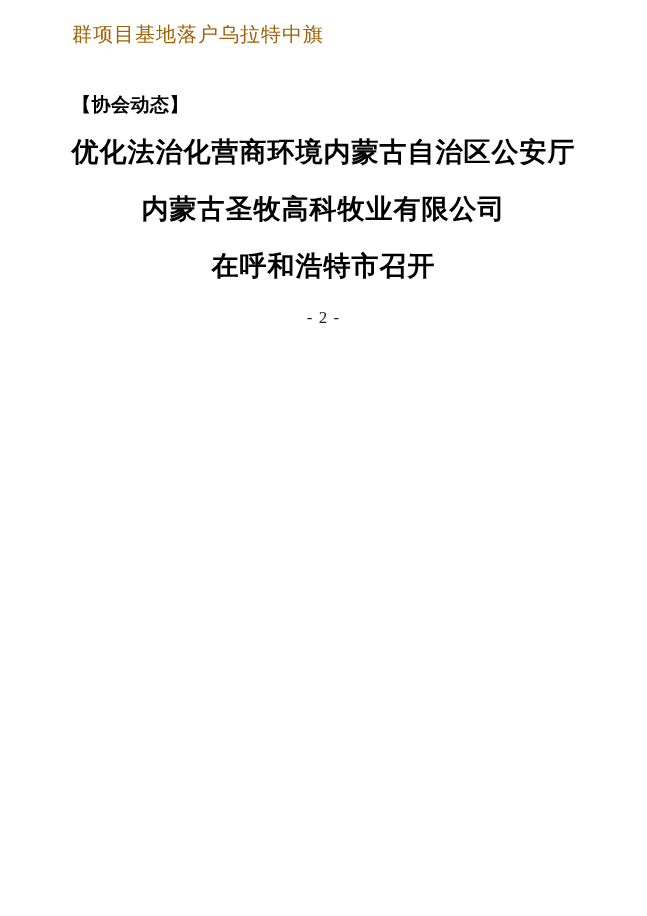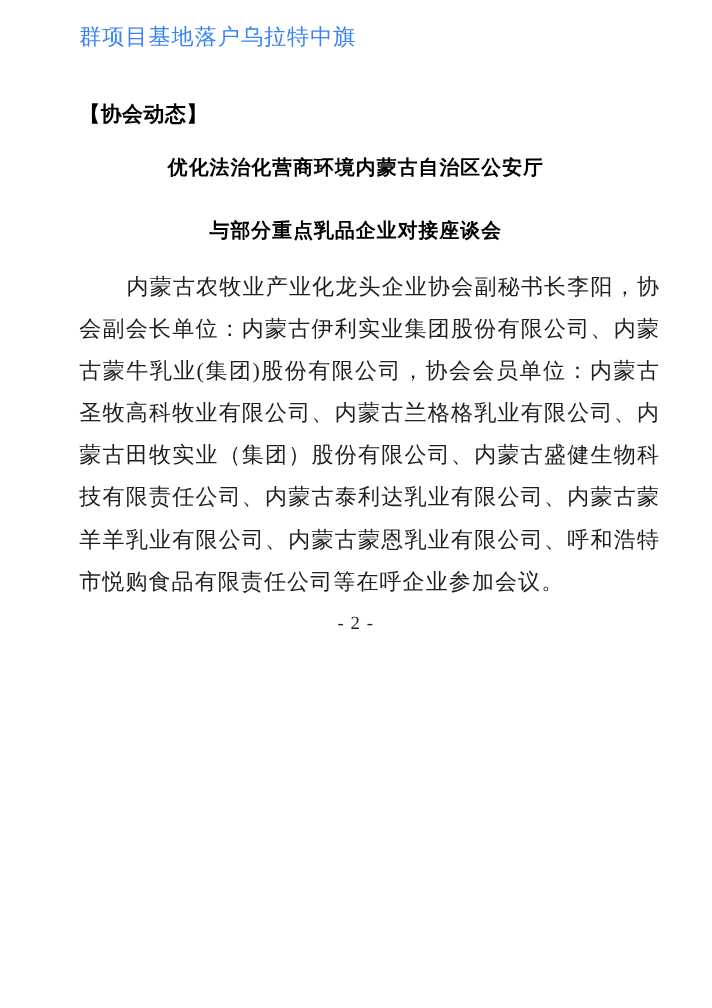--- a/index.html
+++ b/index.html
@@ -15,36 +15,36 @@
     overflow: hidden;
     font-family: "Liberation Serif", "DejaVu Serif", serif;
     color: #1e1e1e;
     box-sizing: border-box;
   }
   .continuation {
     margin: 15px 47px 0 72px;
     font-size: 20px;
     line-height: 38px;
     letter-spacing: 1px;
-    color: #3b82f6;
+    color: #a16207;
   }
   .section-label {
     margin: 33px 47px 0 72px;
     font-family: Liberation Serif, serif;
     font-weight: bold;
     font-size: 19px;
     line-height: 38px;
     letter-spacing: 0.5px;
     color: #000000;
   }
   .article-title {
     width: 100%;
     text-align: center;
     font-weight: bold;
-    font-size: 18px;
+    font-size: 27px;
     line-height: 57px;
     letter-spacing: 1px;
     color: #000000;
   }
   .article-title .t-line {
     white-space: nowrap;
   }
   .body-text {
     margin: 4px 47px 0 72px;
   }
@@ -71,22 +71,22 @@
 <body>
 
 <div class="page">
 
   <div class="continuation">群项目基地落户乌拉特中旗</div>
 
   <div class="section-label">【协会动态】</div>
 
   <div class="article-title">
     <div class="t-line">优化法治化营商环境内蒙古自治区公安厅</div>
-    <div class="t-line">与部分重点乳品企业对接座谈会</div>
+    <div class="t-line">内蒙古圣牧高科牧业有限公司</div>
+    <div class="t-line">在呼和浩特市召开</div>
   </div>
 
   <div class="body-text">
-    <p>内蒙古农牧业产业化龙头企业协会副秘书长李阳，协会副会长单位：内蒙古伊利实业集团股份有限公司、内蒙古蒙牛乳业(集团)股份有限公司，协会会员单位：内蒙古圣牧高科牧业有限公司、内蒙古兰格格乳业有限公司、内蒙古田牧实业（集团）股份有限公司、内蒙古盛健生物科技有限责任公司、内蒙古泰利达乳业有限公司、内蒙古蒙羊羊乳业有限公司、内蒙古蒙恩乳业有限公司、呼和浩特市悦购食品有限责任公司等在呼企业参加会议。</p>
   </div>
 
   <div class="page-footer">- 2 -</div>
 
 </div>
 
 </body></html>

